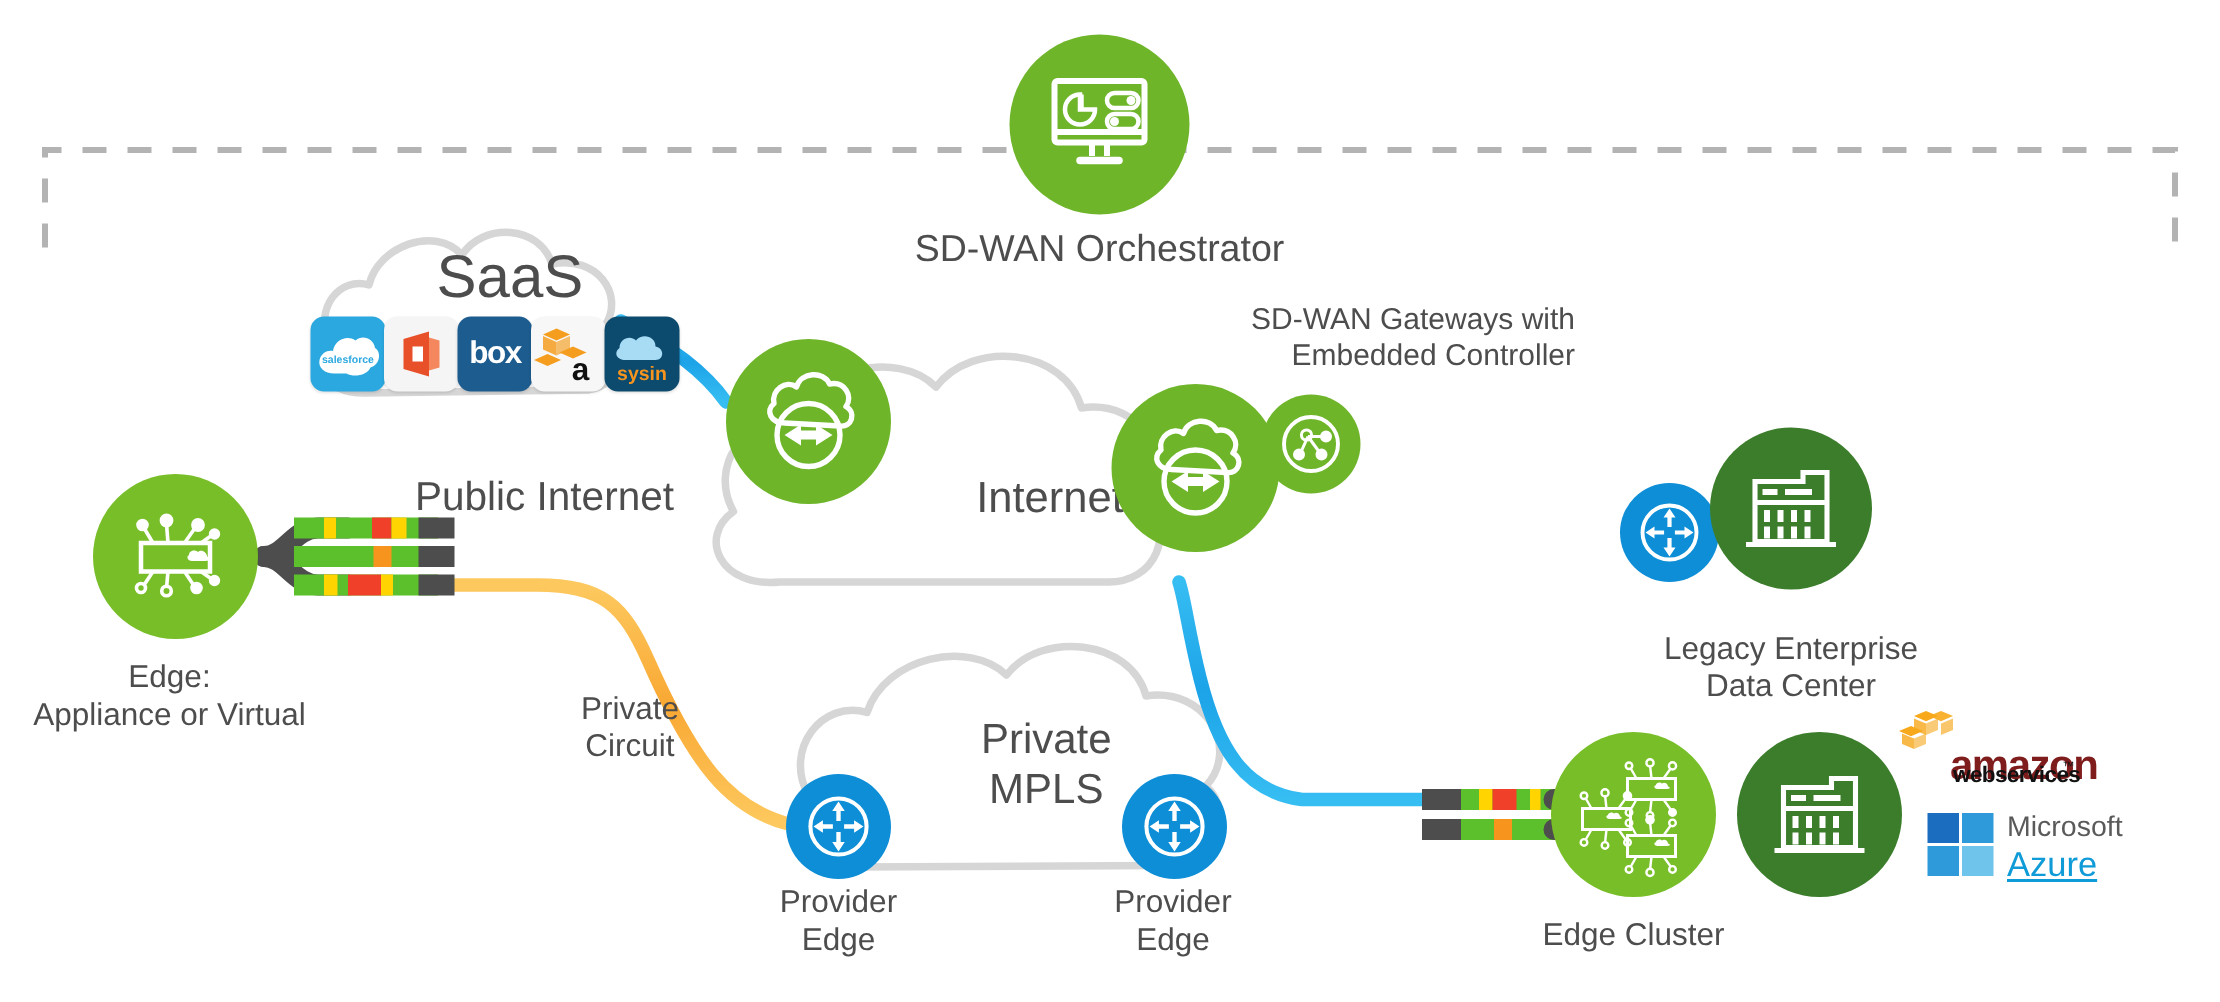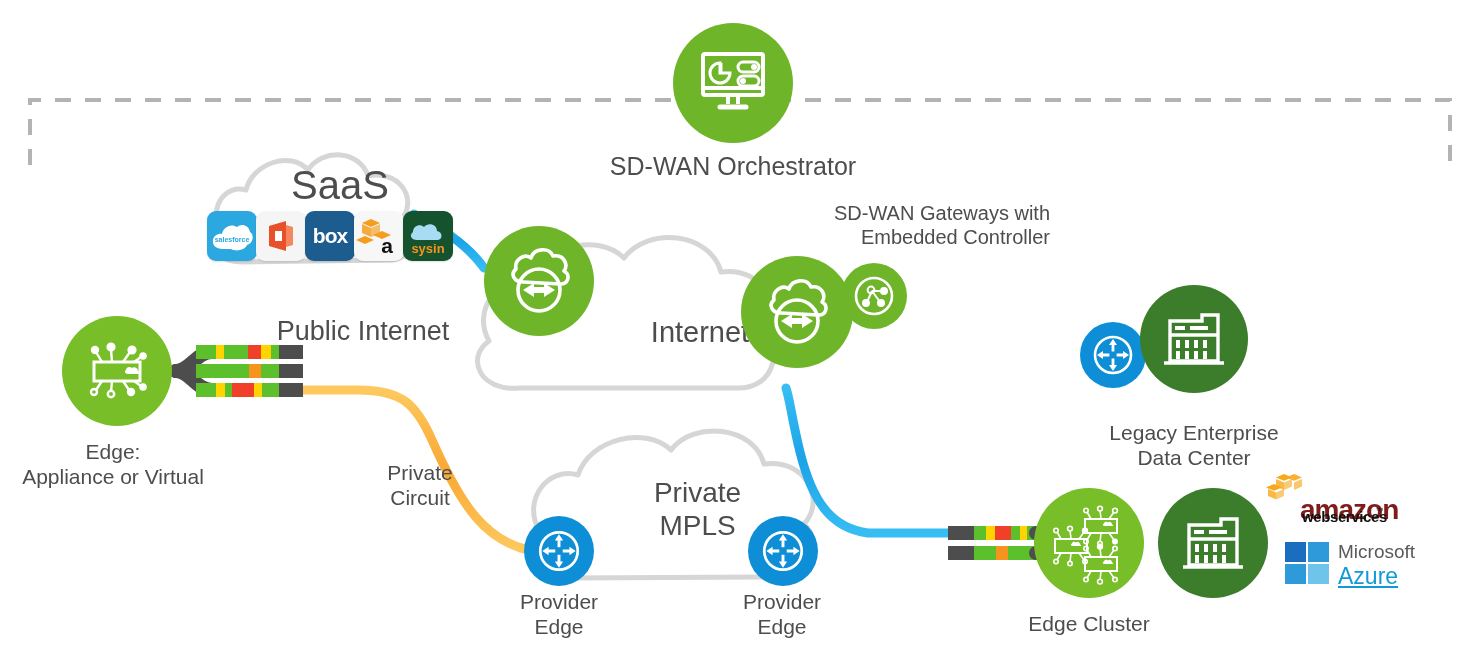--- a/index.html
+++ b/index.html
@@ -166,21 +166,21 @@
         <path d="M15,4 l9,4 -9,4 -9,-4 z"></path>
           <path d="M6,9 l9,4 0,9 -9,-4 z" opacity=".85"></path>
         <path d="M24,9 l0,9 -9,4 0,-9 z" opacity=".65"></path>
         <path d="M7,19 l9,4 -9,4 -9,-4 z" transform="translate(2,2)"></path>
         <path d="M26,16 l9,4 -9,4 -9,-4 z"></path>
       </g>
       <text x="31" y="38" font-family="'Liberation Sans',sans-serif" font-size="21" fill="#111" text-anchor="middle" font-weight="bold">a</text>
     </svg>
   </div>
 
-  <div class="logo sh" style="left:403px;top:211px;width:50px;height:50px;background:#14532d;flex-direction:column;">
+  <div class="logo sh" style="left:403px;top:211px;width:50px;height:50px;background:#0c4a6e;flex-direction:column;">
     <svg width="42" height="22" viewBox="0 0 42 22" style="margin-top:3px;">
       <path d="M10,20 C4,20 2,15 6,12 C6,6 13,3 17,7 C21,2 30,4 30,11
                C36,12 36,20 30,20 Z" fill="#a8dcf5"></path>
     </svg>
     <span style="color:#f7941e;font-size:13px;font-weight:bold;margin-top:-1px;">sysin</span>
   </div>
 
   <div class="node" style="left:62px;top:316px;width:110px;height:110px;background:#78be28;">
     <svg width="78" height="66" viewBox="0 0 78 66">
       <rect x="16" y="24" width="46" height="19" fill="none" stroke="#fff" stroke-width="3"></rect>

